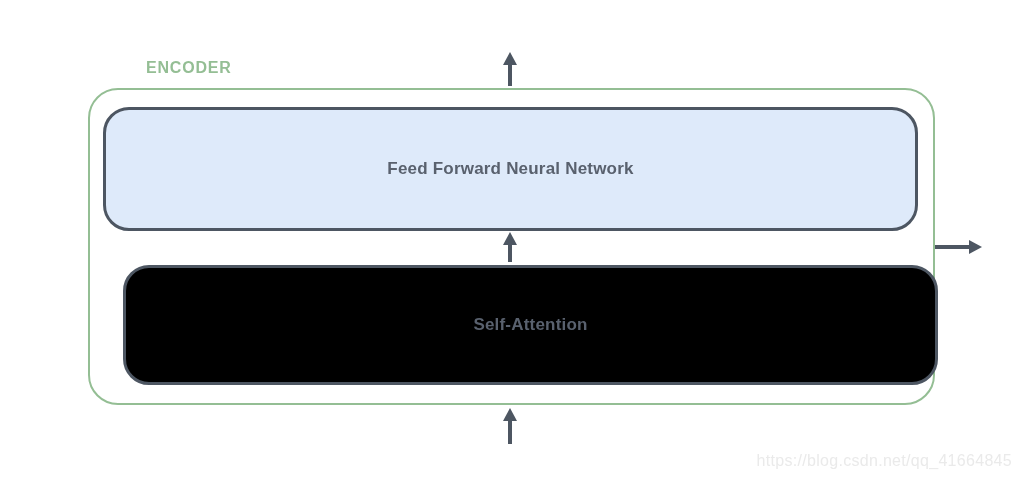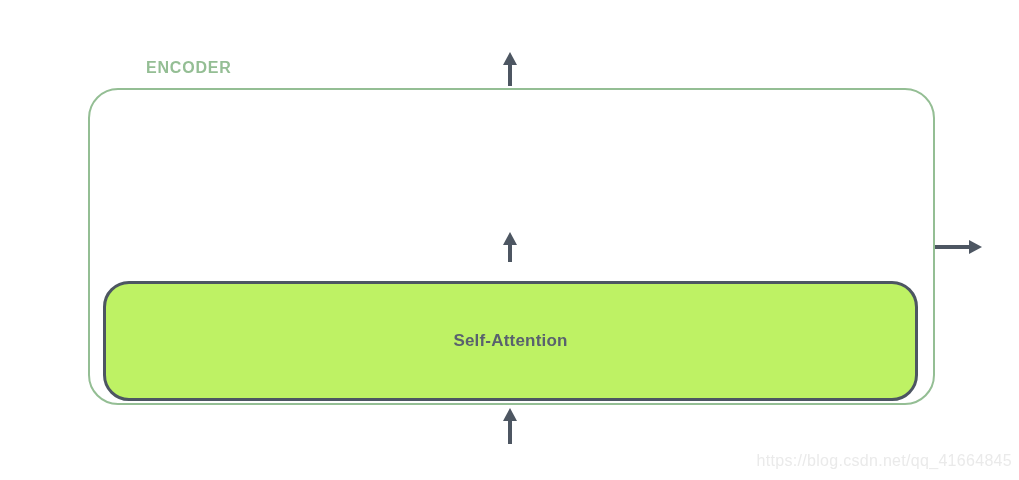--- a/index.html
+++ b/index.html
@@ -49,23 +49,24 @@
     display: flex;
     align-items: center;
     justify-content: center;
   }
   .block-ffn {
     top: 107px;
     height: 124px;
     background: #deeafa;
   }
   .block-sa {
-    top: 281px;
+    top: 265px;
     height: 120px;
-    background: #bef264;
+    background: #000000;
+    margin-left: 20px;
   }
   .block-label {
     font-size: 17px;
     font-weight: 700;
     color: #59616e;
     letter-spacing: 0.2px;
   }
 
   
   .arrow-up {
@@ -127,20 +128,23 @@
 </style>
 </head>
 <body>
 
 <div class="canvas">
 
   <div class="encoder-label">ENCODER</div>
 
   <div class="encoder-box"></div>
 
+  <div class="block block-ffn">
+    <span class="block-label">Feed Forward Neural Network</span>
+  </div>
 
   <div class="block block-sa">
     <span class="block-label">Self-Attention</span>
   </div>
 
   <div class="arrow-up" id="arrow-output-top">
     <div class="head"></div>
     <div class="shaft"></div>
   </div>
 

